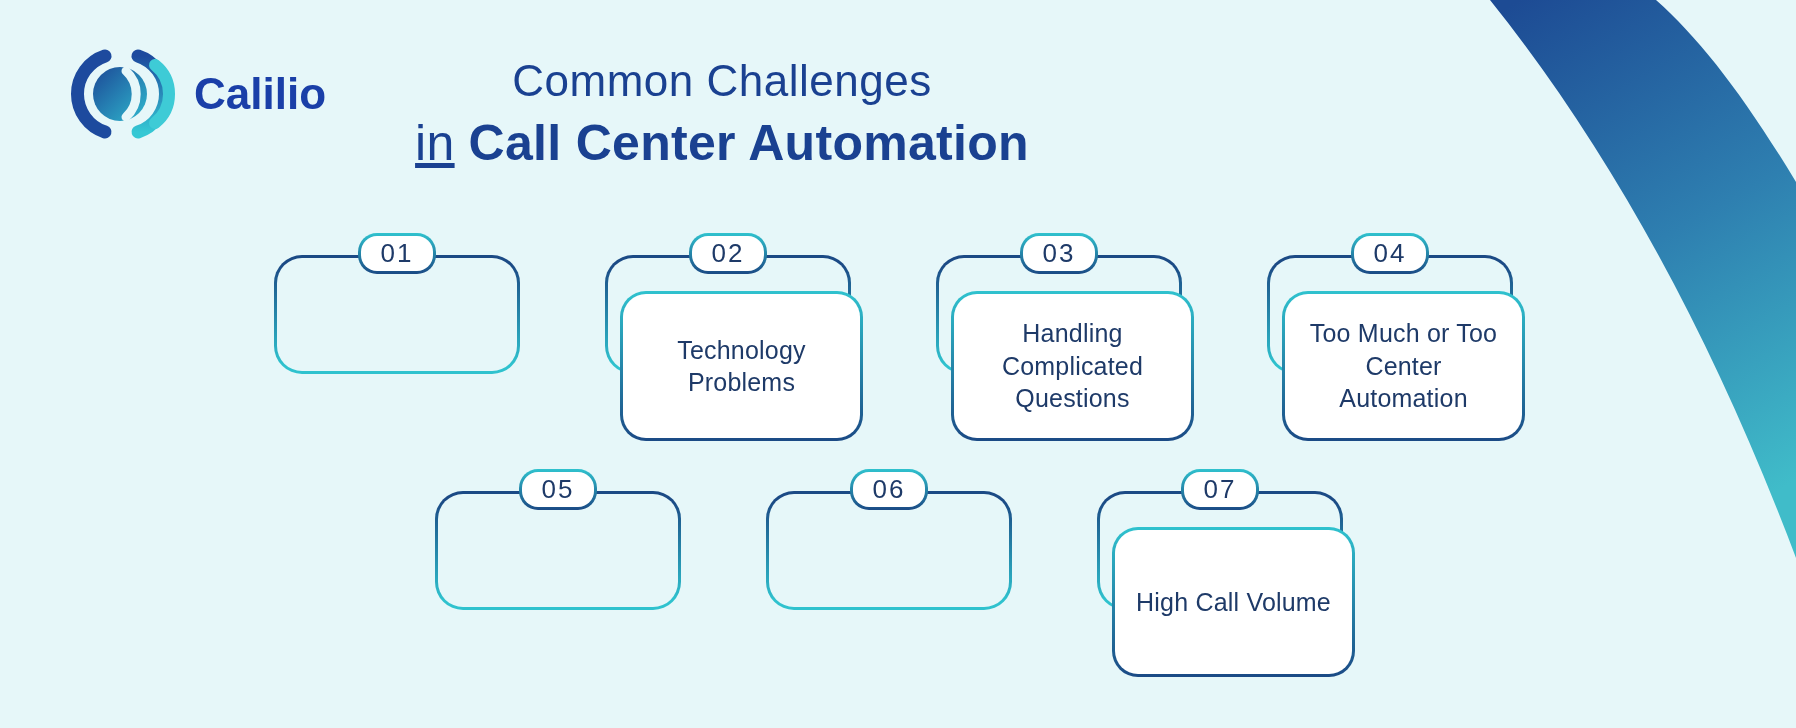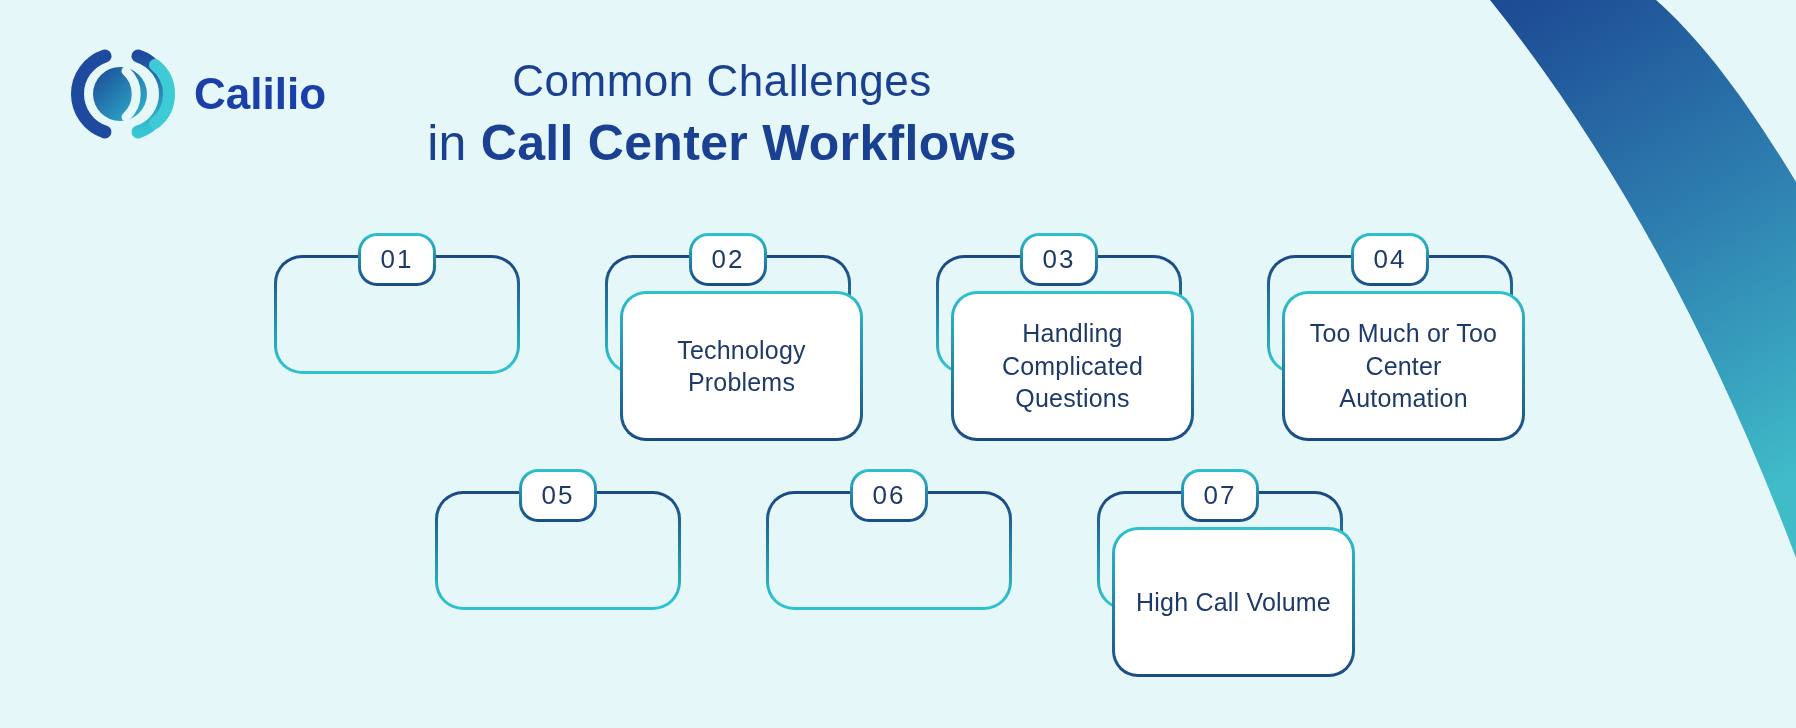--- a/index.html
+++ b/index.html
@@ -28,21 +28,21 @@
   .logo-icon{width:112px;height:100px;display:block;}
   .logo-text{
     font-size:44px;font-weight:700;color:var(--logo-text,#1a3fa8);
     letter-spacing:0px;line-height:1;
   }
 
   
   .title{position:absolute;left:0;top:56px;width:1444px;text-align:center;color:var(--title,#1a4191);}
   .t1{font-size:44px;font-weight:400;letter-spacing:0.5px;}
   .t2{font-size:50px;font-weight:400;margin-top:8px;letter-spacing:0.3px;}
-  .t2a{font-weight:400;margin-right:14px;}
+  .t2a{font-weight:400;margin-right:14px;text-decoration:underline;}
   .t2b{font-weight:700;}
 
   
   .row{position:absolute;display:flex;gap:73px;}
   .row1{left:274px;top:233px;}
   .row2{left:435px;top:469px;}
 
   .card{position:relative;width:258px;height:210px;}
 
   
@@ -67,21 +67,21 @@
     display:flex;align-items:center;justify-content:center;text-align:center;
     padding:0 14px;
   }
   .card-label{
     color:var(--card-text,#1e3a68);font-size:25px;line-height:1.3;font-weight:400;
     letter-spacing:0.2px;
   }
 
   
   .badge{
-    position:absolute;left:84px;top:0;width:78px;height:53px;border-radius:19px;
+    position:absolute;left:84px;top:0;width:78px;height:41px;border-radius:19px;
     background:linear-gradient(180deg, var(--teal,#2fc2ce) 0%, var(--navy,#1b4a85) 100%);
     padding:3px;z-index:3;
   }
   .badge-inner{
     width:100%;height:100%;border-radius:16px;background:var(--card-bg,#ffffff);
     display:flex;align-items:center;justify-content:center;
   }
   .badge-num{
     color:var(--card-text,#1e3a68);font-size:26px;letter-spacing:2px;font-weight:400;
   }
@@ -119,21 +119,21 @@
       <path d="M 59 27 A 31 31 0 0 1 59 73" fill="none" stroke="#e6f7f9" stroke-width="9" stroke-linecap="round"></path>
       <path d="M 71 12 A 40 40 0 0 1 71 88" fill="none" stroke="url(#garc)" stroke-width="13" stroke-linecap="round"></path>
       <path d="M 88 21 A 37 37 0 0 1 88 79" fill="none" stroke="#3ecbd6" stroke-width="12" stroke-linecap="round"></path>
     </svg>
     <span class="logo-text">Calilio</span>
   </header>
 
   <div class="title">
     <div class="t1">Common Challenges</div>
     <div class="t2">
-      <span class="t2a">in</span><span class="t2b">Call Center Workflows</span>
+      <span class="t2a">in</span><span class="t2b">Call Center Automation</span>
     </div>
   </div>
 
   <div class="row row1">
 
     <div class="card">
       <div class="ring"></div>
       <div class="badge">
         <div class="badge-inner">
           <span class="badge-num">01</span>

